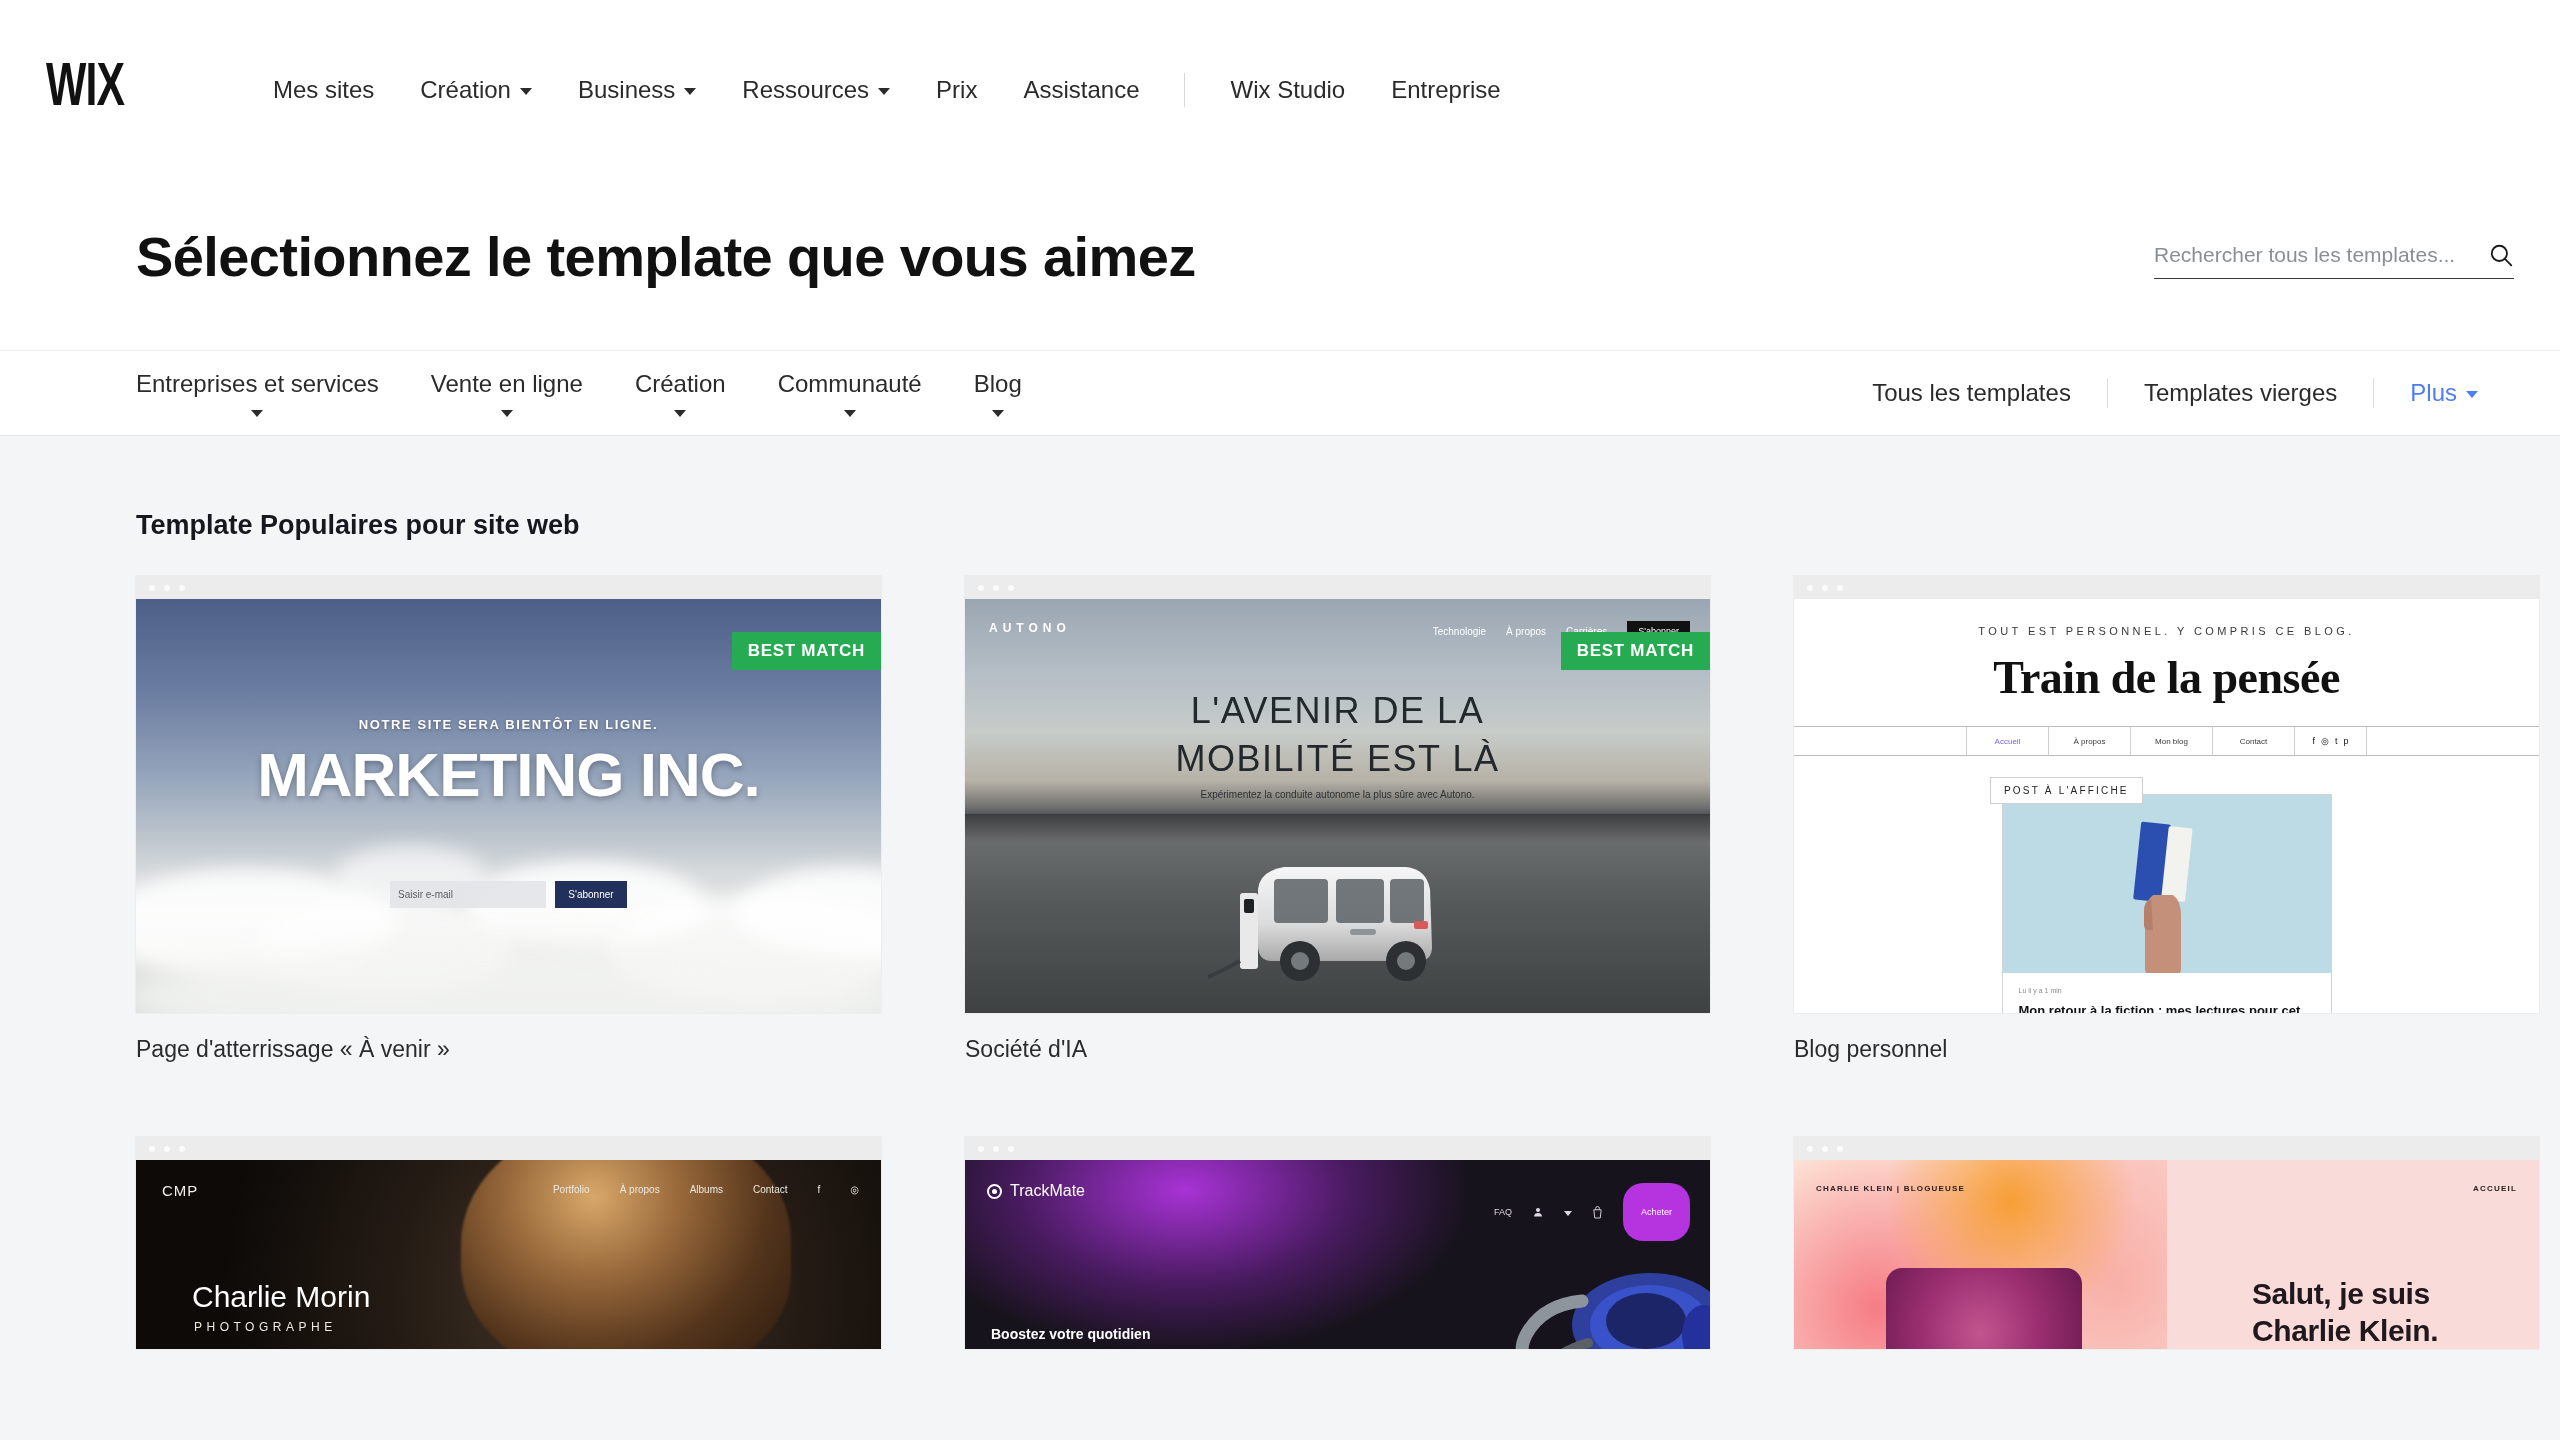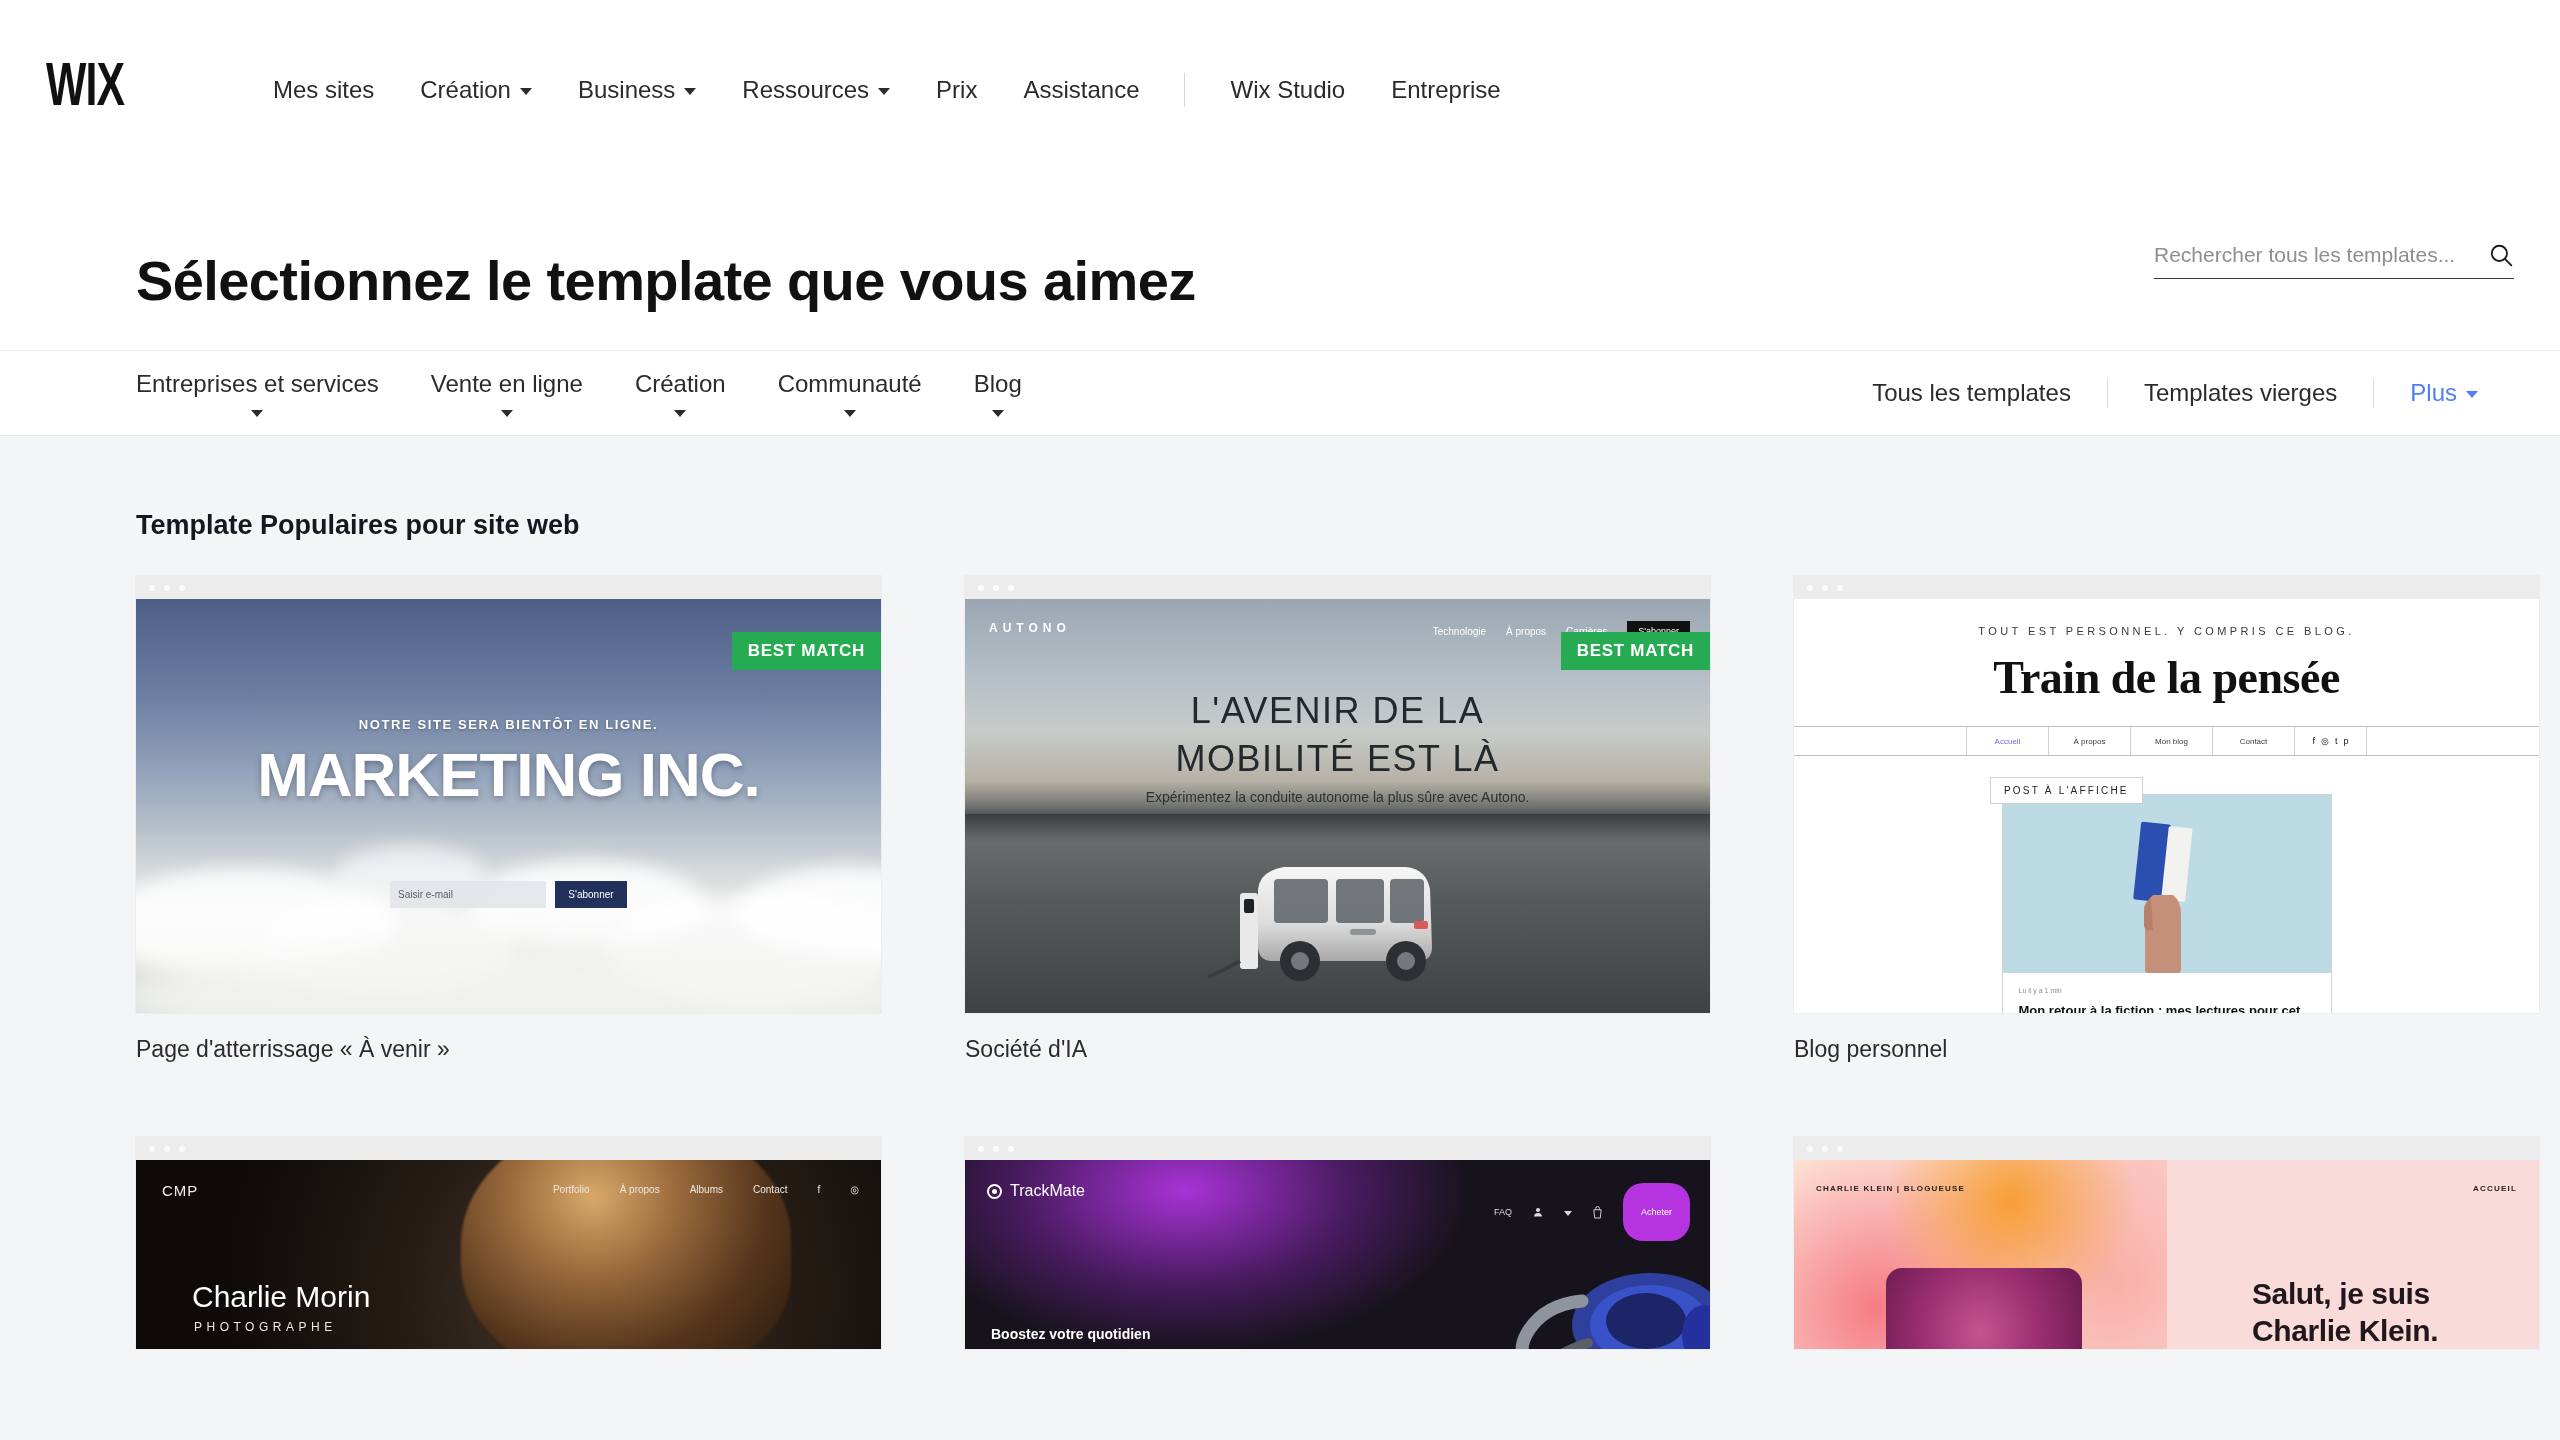--- a/index.html
+++ b/index.html
@@ -34,21 +34,21 @@
   }
   .nav-sep { width:1px; height:34px; background:#d6d6d6; margin:0 22px; }
 
   
   .hero {
     background:#fff; padding: 32px 46px 0 46px; position:relative;
     height: 182px;
   }
   .page-title {
     font-size: 56px; font-weight: 700; color:#111; letter-spacing:-0.6px;
-    position:absolute; left:136px; top:56px; white-space:nowrap;margin-top:24px;
+    position:absolute; left:136px; top:56px; white-space:nowrap;
   }
   .search-wrap {
     position:absolute; right:46px; top:74px; width:360px;
     border-bottom:1.5px solid #3a3a3a; display:flex; align-items:center;
     padding-bottom:10px;
   }
   .search-input {
     border:none; outline:none; flex:1; font-size: 21px; color:#6f7275;
     font-family:"Liberation Sans", sans-serif; background:transparent;
   }
@@ -153,21 +153,21 @@
              background: linear-gradient(180deg,#6b6e70,#44474a); }
   .au-logo { position:absolute; left: 24px; top: 22px; color:#fff; font-size:12px;
              letter-spacing: 5px; font-weight:600; }
   .au-nav { position:absolute; right: 20px; top: 22px; display:flex; align-items:center;
             gap: 20px; color:#fff; font-size:10px; }
   .au-btn { background:#111; color:#fff; font-size:9px; padding: 5px 11px; }
   .au-h1 { position:absolute; left:0; right:0; top: 88px; text-align:center;
            color:#23282c; font-size: 36px; letter-spacing:1.5px; line-height:1.32;
            font-weight:400; }
   .au-sub { position:absolute; left:0; right:0; top: 190px; text-align:center;
-            color:#2c3135; font-size: 14px; }
+            color:#2c3135; font-size: 10px; }
   .car { position:absolute; left: 235px; top: 250px; width: 280px; height: 150px; }
 
   
   .blogshot { width:100%; height:100%; background:#fff; position:relative; }
   .bl-kicker { text-align:center; margin-top: 26px; font-size: 11px;
                letter-spacing: 3.4px; color:#3a3a3a; }
   .bl-title { text-align:center; margin-top: 14px; font-size: 46px;
               font-family:"Liberation Serif", serif; font-weight:700; color:#111;
               letter-spacing:-0.5px; }
   .bl-navwrap { margin-top: 22px; border-top:1px solid #bdbdbd;

